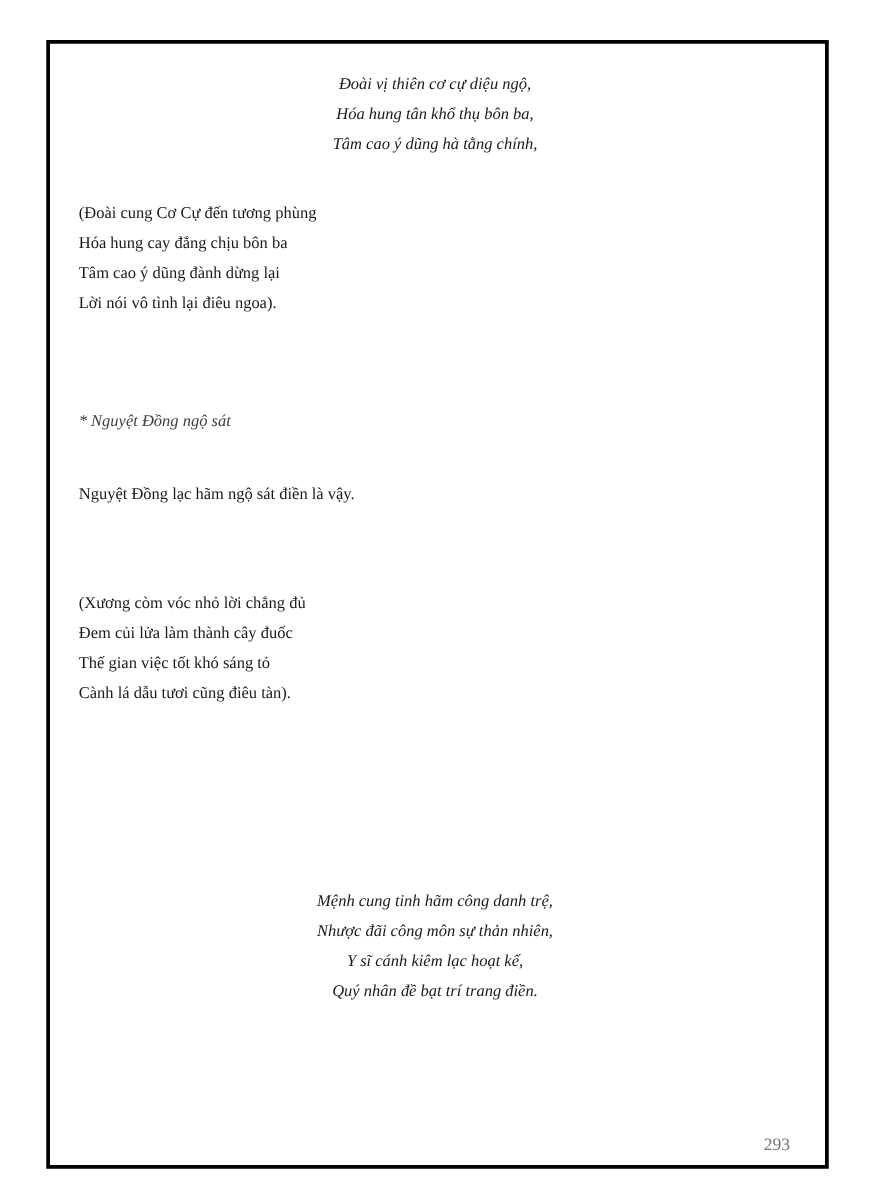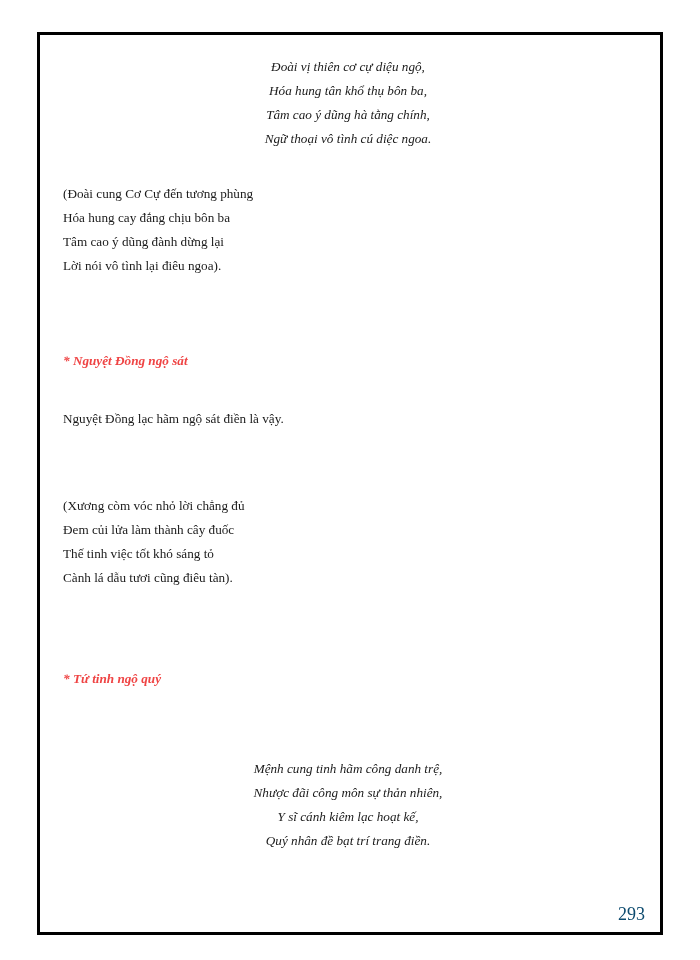--- a/index.html
+++ b/index.html
@@ -59,58 +59,57 @@
   }
 
   
   .prose .line {
     font-style: normal;
   }
 
   
   .heading {
     font-style: italic;
-    font-weight: bold;
+    font-weight: normal;
     font-size: 13.2px;
     line-height: 24px;
-    color: #ef4444;
+    color: #404040;
     white-space: pre;
   }
 
   .block { margin: 0; }
 
   .gap-verse-to-translation { height: 31px; }
   .gap-before-heading      { height: 71px; }
   .gap-heading-to-prose    { height: 34px; }
   .gap-prose-to-verse      { height: 32px; }
   .gap-translation-to-head { height: 77px; }
 
   .page-number {
     position: absolute;
-    right: 55px;
+    right: 68px;
     bottom: 35px;
-    font-size: 18px;
+    font-size: 14px;
     font-style: normal;
-    color: #0c4a6e;
+    color: #737373;
   }
 </style>
 </head>
 <body>
 
 <div class="page">
 
   <div class="page-frame"></div>
 
   <div class="content">
 
     <div class="block verse">
       <div class="line">Đoài vị thiên cơ cự diệu ngộ,</div>
       <div class="line">Hóa hung tân khổ thụ bôn ba,</div>
       <div class="line">Tâm cao ý dũng hà tằng chính,</div>
-      <div class="line">Ngữ thoại vô tình cú diệc ngoa.</div>
     </div>
 
     <div class="gap-verse-to-translation"></div>
 
     <div class="block translation">
       <div class="line">(Đoài cung Cơ Cự đến tương phùng</div>
       <div class="line">Hóa hung cay đắng chịu bôn ba</div>
       <div class="line">Tâm cao ý dũng đành dừng lại</div>
       <div class="line">Lời nói vô tình lại điêu ngoa).</div>
     </div>
@@ -128,29 +127,26 @@
     </div>
 
     <div class="gap-prose-to-verse"></div>
 
 
     <div class="gap-verse-to-translation"></div>
 
     <div class="block translation">
       <div class="line">(Xương còm vóc nhỏ lời chẳng đủ</div>
       <div class="line">Đem củi lửa làm thành cây đuốc</div>
-      <div class="line">Thế tinh việc tốt khó sáng tỏ</div>
+      <div class="line">Thế gian việc tốt khó sáng tỏ</div>
       <div class="line">Cành lá dẫu tươi cũng điêu tàn).</div>
     </div>
 
     <div class="gap-translation-to-head"></div>
 
-    <div class="block">
-      <div class="heading">* Tứ tinh ngộ quý</div>
-    </div>
 
     <div class="gap-heading-to-prose"></div>
 
 
     <div class="gap-prose-to-verse"></div>
 
     <div class="block verse">
       <div class="line">Mệnh cung tinh hãm công danh trệ,</div>
       <div class="line">Nhược đãi công môn sự thản nhiên,</div>
       <div class="line">Y sĩ cánh kiêm lạc hoạt kế,</div>

